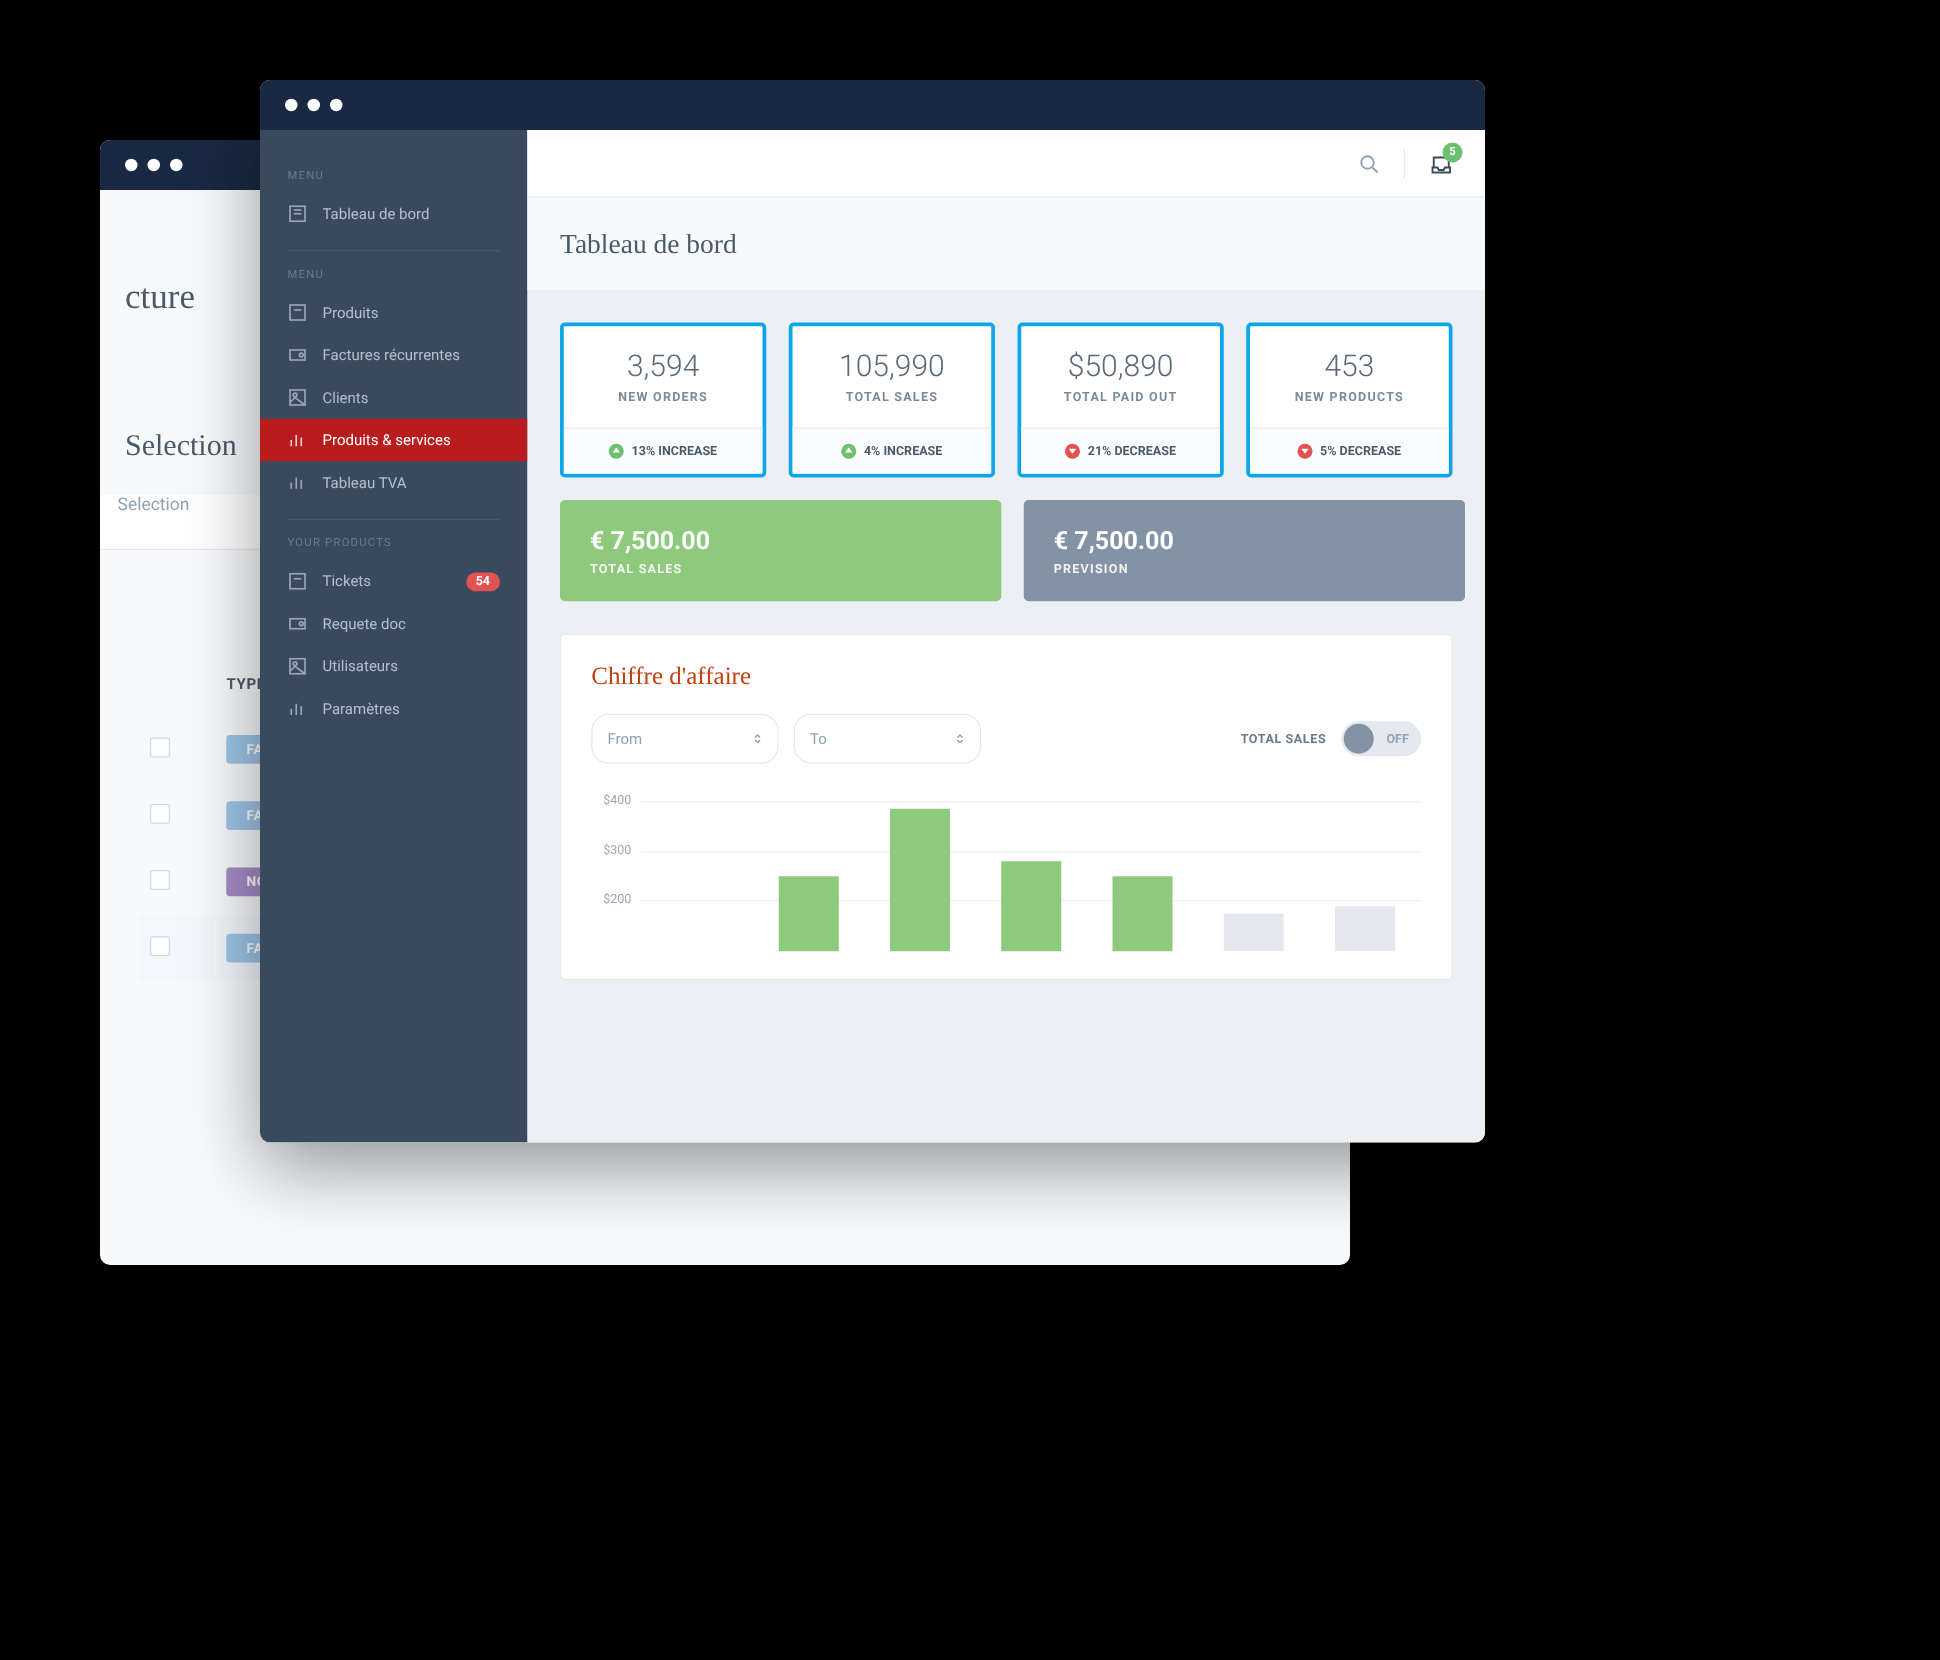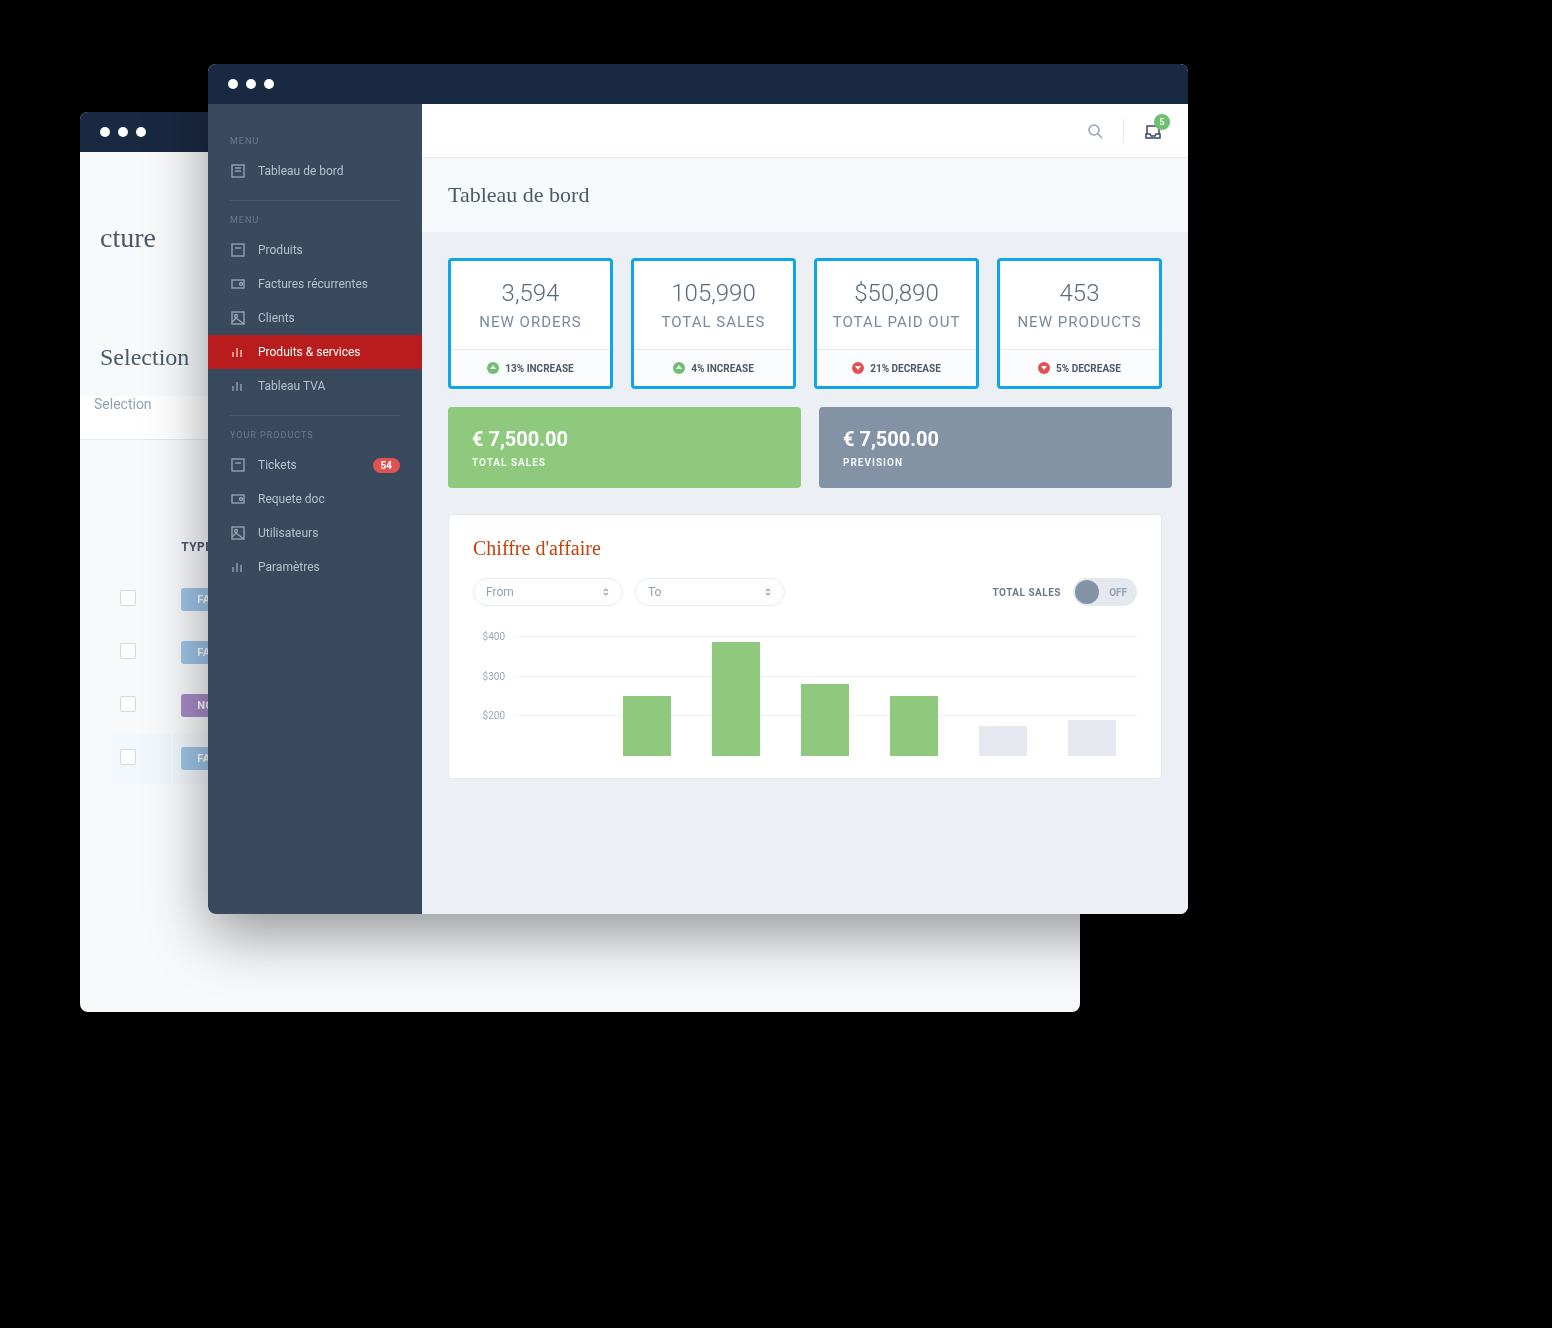--- a/index.html
+++ b/index.html
@@ -39,38 +39,38 @@
 .vsep{width:1px;height:24px;background:#e5e9ef}
 .notif{position:relative}
 .notif-ic{width:18px;height:18px;color:#3a4a5e}
 .notif-badge{position:absolute;top:-8px;right:-8px;width:16px;height:16px;border-radius:50%;background:#6dc06d;color:#fff;font-size:9px;font-weight:700;display:flex;align-items:center;justify-content:center}
 .page-header{background:#f7fafc;padding:24px 26px}
 .page-title{font-family:Georgia,serif;font-size:22px;color:#4a5a6a}
 .cards-row{display:flex;gap:18px;padding:26px 26px 0 26px}
 .stat{flex:1;background:#fff;border-radius:4px;overflow:hidden;border:3px solid #0ea5e9}
 .stat-top{padding:18px 10px;text-align:center}
 .stat-val{font-size:24px;color:#5a6a7a;font-weight:300;margin-bottom:6px}
-.stat-lbl{font-size:15px;letter-spacing:1px;color:#7a8a9a;font-weight:400}
+.stat-lbl{font-size:10px;letter-spacing:1px;color:#7a8a9a;font-weight:700}
 .stat-bottom{background:#fbfcfd;border-top:1px solid #e5e9ef;padding:12px;display:flex;align-items:center;justify-content:center;gap:6px;font-size:10px;font-weight:700;color:#4a5a6a}
 .ind{width:12px;height:12px;border-radius:50%;position:relative}
 .ind::after{content:'';position:absolute;left:3px;width:0;height:0;border-left:3px solid transparent;border-right:3px solid transparent}
 .ind-up{background:#6dc06d}
 .ind-up::after{top:3px;border-bottom:4px solid #fff}
 .ind-down{background:#e35252}
 .ind-down::after{top:4px;border-top:4px solid #fff}
 .big-cards{display:flex;gap:18px;padding:18px 16px 0 26px}
 .big{flex:1;border-radius:4px;padding:20px 24px;color:#fff}
 .big-green{background:#8fc97e}
 .big-grey{background:#8492a6}
 .big-val{font-size:20px;font-weight:700;margin-bottom:6px}
 .big-lbl{font-size:10px;letter-spacing:1px;font-weight:700;opacity:.9}
 .chart-card{background:#fff;margin:26px 26px 0 26px;border-radius:4px;border:1px solid #e5e9ef;padding:22px 24px}
 .chart-title{font-family:Georgia,serif;font-size:20px;color:#c2410c;margin-bottom:18px}
 .chart-controls{display:flex;align-items:center;gap:12px;margin-bottom:30px}
-.sel{border:1px solid #e5e9ef;background:#fff;height:28px;padding:0 12px;border-radius:14px;color:#8fa2b5;font-size:12px;display:flex;align-items:center;justify-content:space-between;width:150px}
+.sel{border:1px solid #e5e9ef;background:#fff;height:40px;padding:0 12px;border-radius:14px;color:#8fa2b5;font-size:12px;display:flex;align-items:center;justify-content:space-between;width:150px}
 .spacer{flex:1}
 .toggle-lbl{font-size:10px;font-weight:700;letter-spacing:.5px;color:#6a7a8a}
 .toggle{width:64px;height:28px;background:#e5e9ef;border-radius:14px;display:flex;align-items:center;padding:2px;position:relative}
 .toggle-knob{width:24px;height:24px;border-radius:50%;background:#8492a6}
 .toggle-text{position:absolute;right:10px;font-size:10px;font-weight:700;color:#8fa2b5}
 .chart-area{position:relative;height:120px;margin-left:40px}
 .yaxis{position:absolute;left:-40px;top:0;bottom:0;width:36px}
 .ytick{position:absolute;right:4px;font-size:10px;color:#9aa8b5;transform:translateY(-50%)}
 .grid{position:absolute;left:0;right:0;height:1px;background:#f0f3f6}
 .bars{display:flex;position:absolute;bottom:0;left:10px;right:10px;height:100%;align-items:flex-end;justify-content:space-around;gap:20px}

